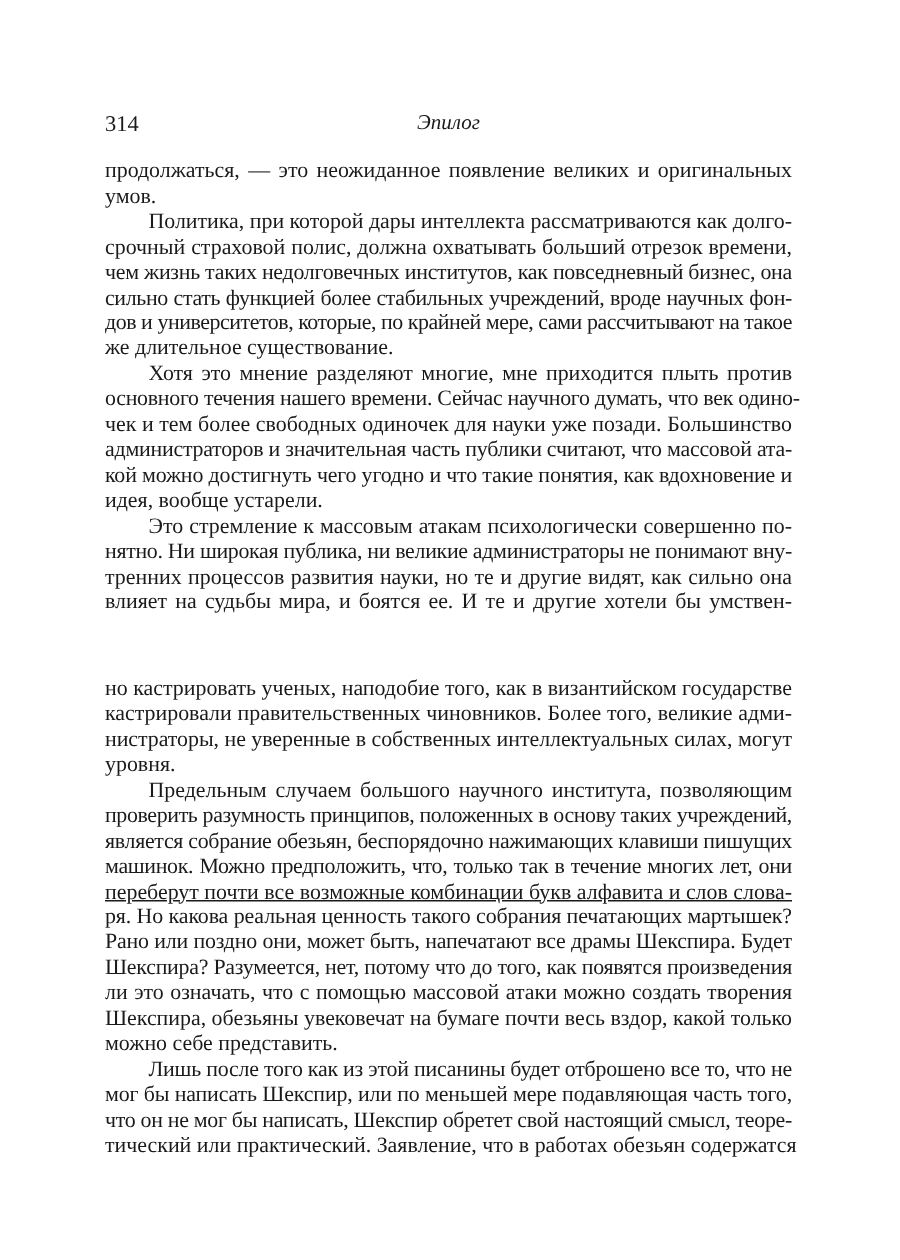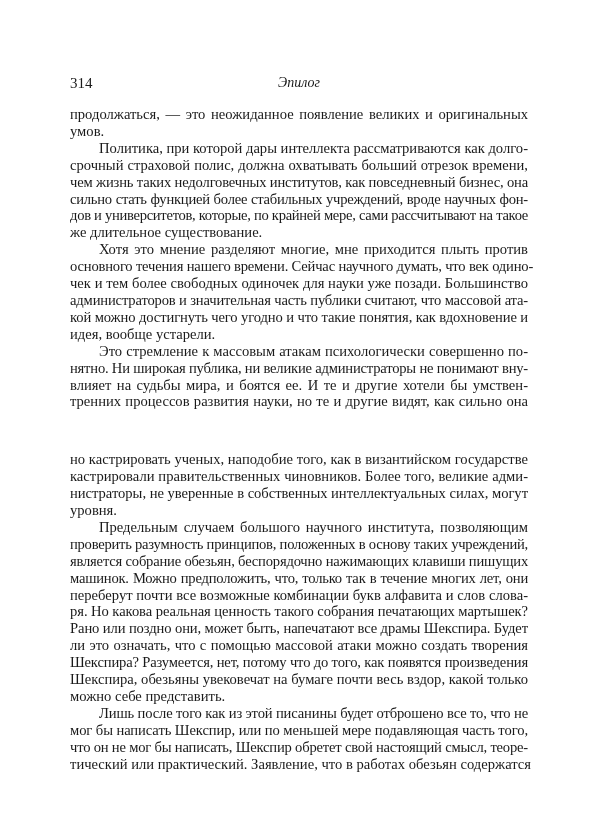--- a/index.html
+++ b/index.html
@@ -52,37 +52,37 @@
         <span class="line" style="text-indent: 0px; display: block; word-spacing: 2.00391px; padding-left: 29px;">Хотя это мнение разделяют многие, мне приходится плыть против</span>
         <span class="line" style="display: block; text-indent: 0px; letter-spacing: -0.18794px;">основного течения нашего времени. Сейчас научного думать, что век одино-</span>
         <span class="line" style="display: block; text-indent: 0px; word-spacing: 0.0890625px;">чек и тем более свободных одиночек для науки уже позади. Большинство</span>
         <span class="line" style="display: block; text-indent: 0px; letter-spacing: -0.158671px;">администраторов и значительная часть публики считают, что массовой ата-</span>
         <span class="line" style="display: block; text-indent: 0px; letter-spacing: -0.113116px;">кой можно достигнуть чего угодно и что такие понятия, как вдохновение и</span>
         <span class="line last" style="white-space: nowrap;">идея, вообще устарели.</span>
       </p>
       <p>
         <span class="line" style="text-indent: 0px; display: block; word-spacing: 0.430804px; padding-left: 29px;">Это стремление к массовым атакам психологически совершенно по-</span>
         <span class="line" style="display: block; text-indent: 0px; letter-spacing: -0.204937px;">нятно. Ни широкая публика, ни великие администраторы не понимают вну-</span>
+        <span class="line" style="display: block; text-indent: 0px; word-spacing: 0.643466px;">тренних процессов развития науки, но те и другие видят, как сильно она</span>
         <span class="line" style="display: block; text-indent: 0px; word-spacing: 1.82212px;">влияет на судьбы мира, и боятся ее. И те и другие хотели бы умствен-</span>
-        <span class="line" style="display: block; text-indent: 0px; word-spacing: 0.643466px;">тренних процессов развития науки, но те и другие видят, как сильно она</span>
         <span class="line" style="display: block; text-indent: 0px; word-spacing: 0.0507812px; margin-top: 41px;">но кастрировать ученых, наподобие того, как в византийском государстве</span>
         <span class="line" style="display: block; text-indent: 0px; word-spacing: 0.234375px;">кастрировали правительственных чиновников. Более того, великие адми-</span>
         <span class="line" style="display: block; text-indent: 0px; letter-spacing: -0.0245864px;">нистраторы, не уверенные в собственных интеллектуальных силах, могут</span>
         <span class="line last" style="white-space: nowrap;">уровня.</span>
       </p>
       <p>
         <span class="line" style="text-indent: 0px; display: block; word-spacing: 2.16562px; padding-left: 29px;">Предельным случаем большого научного института, позволяющим</span>
         <span class="line" style="display: block; text-indent: 0px; letter-spacing: -0.241621px;">проверить разумность принципов, положенных в основу таких учреждений,</span>
         <span class="line" style="display: block; text-indent: 0px; letter-spacing: -0.196496px;">является собрание обезьян, беспорядочно нажимающих клавиши пишущих</span>
         <span class="line" style="display: block; text-indent: 0px; letter-spacing: -0.214569px;">машинок. Можно предположить, что, только так в течение многих лет, они</span>
-        <span class="line" style="display: block; text-indent: 0px; word-spacing: 0.0347222px;">переберут почти все возможные комбинации букв алфавита и слов слова-</span>
+        <span class="line" style="display: block; text-indent: 0px; word-spacing: 0.0347222px; text-decoration: underline;">переберут почти все возможные комбинации букв алфавита и слов слова-</span>
         <span class="line" style="display: block; text-indent: 0px; letter-spacing: -0.0611213px;">ря. Но какова реальная ценность такого собрания печатающих мартышек?</span>
         <span class="line" style="display: block; text-indent: 0px; letter-spacing: -0.108696px;">Рано или поздно они, может быть, напечатают все драмы Шекспира. Будет</span>
+        <span class="line" style="display: block; text-indent: 0px; letter-spacing: -0.163194px;">Шекспира? Разумеется, нет, потому что до того, как появятся произведения</span>
         <span class="line" style="display: block; text-indent: 0px; word-spacing: 0.676562px;">ли это означать, что с помощью массовой атаки можно создать творения</span>
-        <span class="line" style="display: block; text-indent: 0px; letter-spacing: -0.163194px;">Шекспира? Разумеется, нет, потому что до того, как появятся произведения</span>
         <span class="line" style="display: block; text-indent: 0px; letter-spacing: -0.00133929px;">Шекспира, обезьяны увековечат на бумаге почти весь вздор, какой только</span>
         <span class="line last" style="white-space: nowrap;">можно себе представить.</span>
       </p>
       <p>
         <span class="line" style="text-indent: 0px; display: block; letter-spacing: -0.15042px; padding-left: 29px;">Лишь после того как из этой писанины будет отброшено все то, что не</span>
         <span class="line" style="display: block; text-indent: 0px; letter-spacing: -0.0868566px;">мог бы написать Шекспир, или по меньшей мере подавляющая часть того,</span>
         <span class="line" style="display: block; text-indent: 0px; letter-spacing: -0.196303px;">что он не мог бы написать, Шекспир обретет свой настоящий смысл, теоре-</span>
         <span class="line last" style="white-space: nowrap;">тический или практический. Заявление, что в работах обезьян содержатся</span>
       </p>
     </div>

